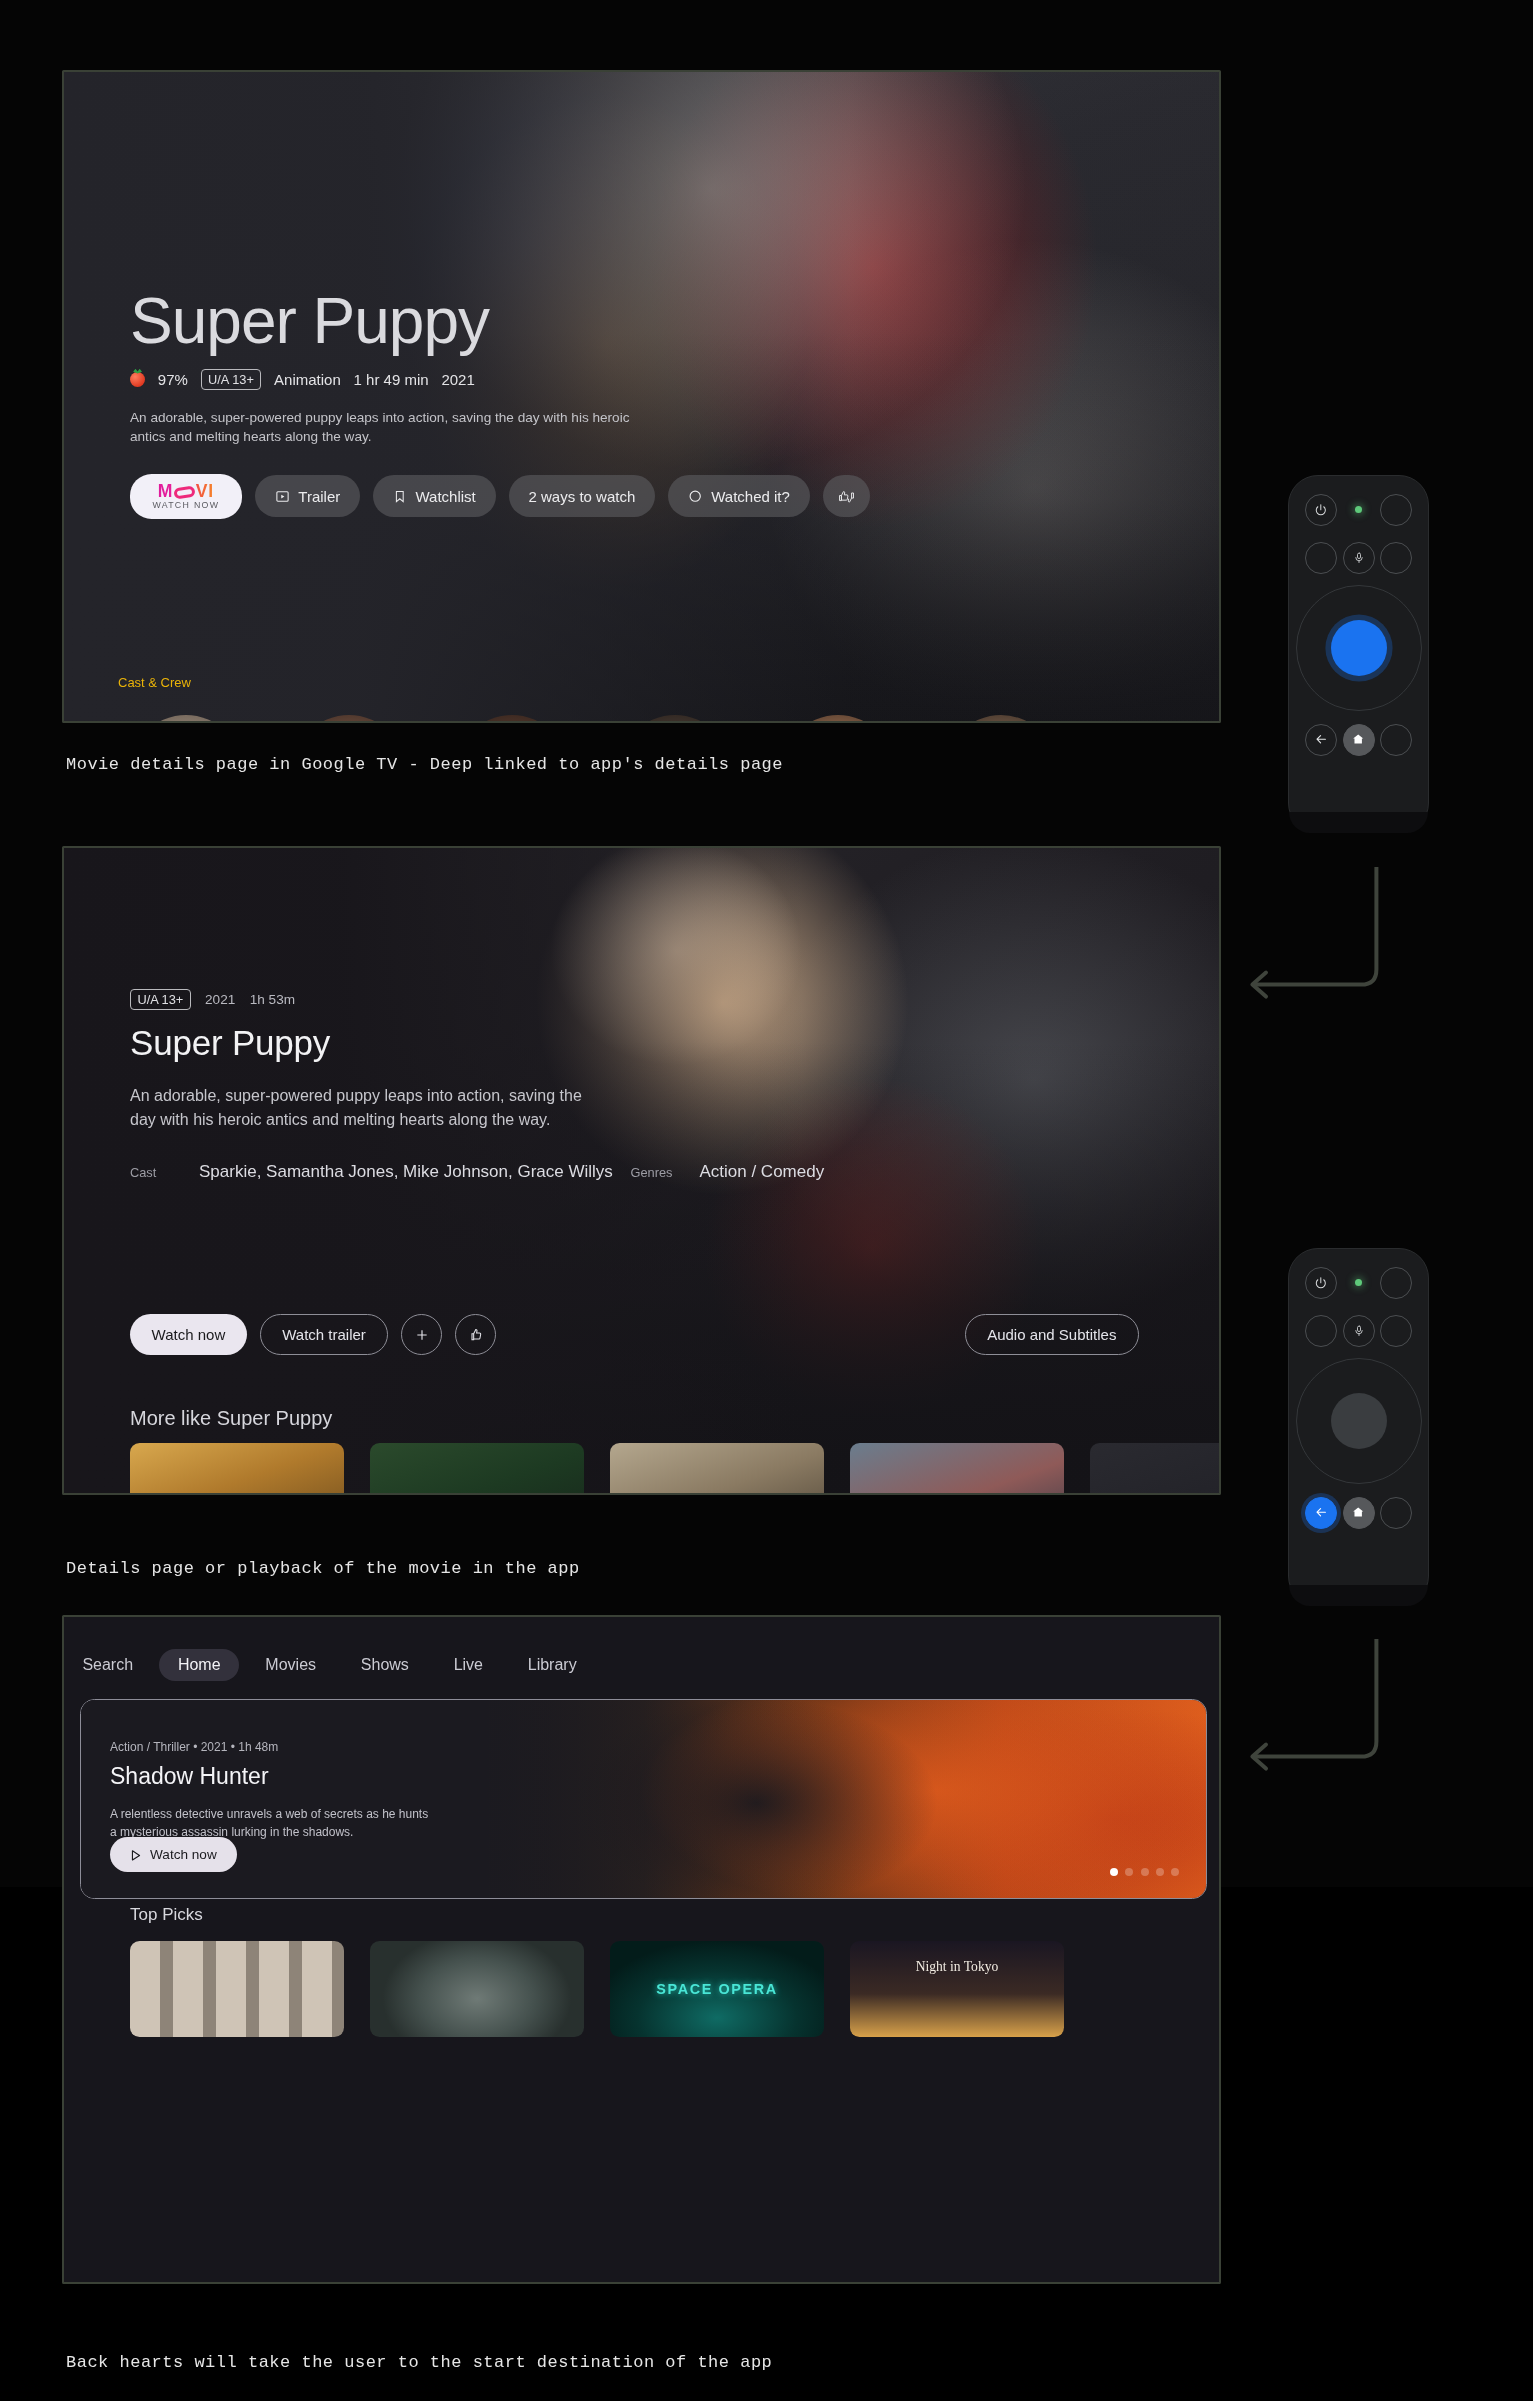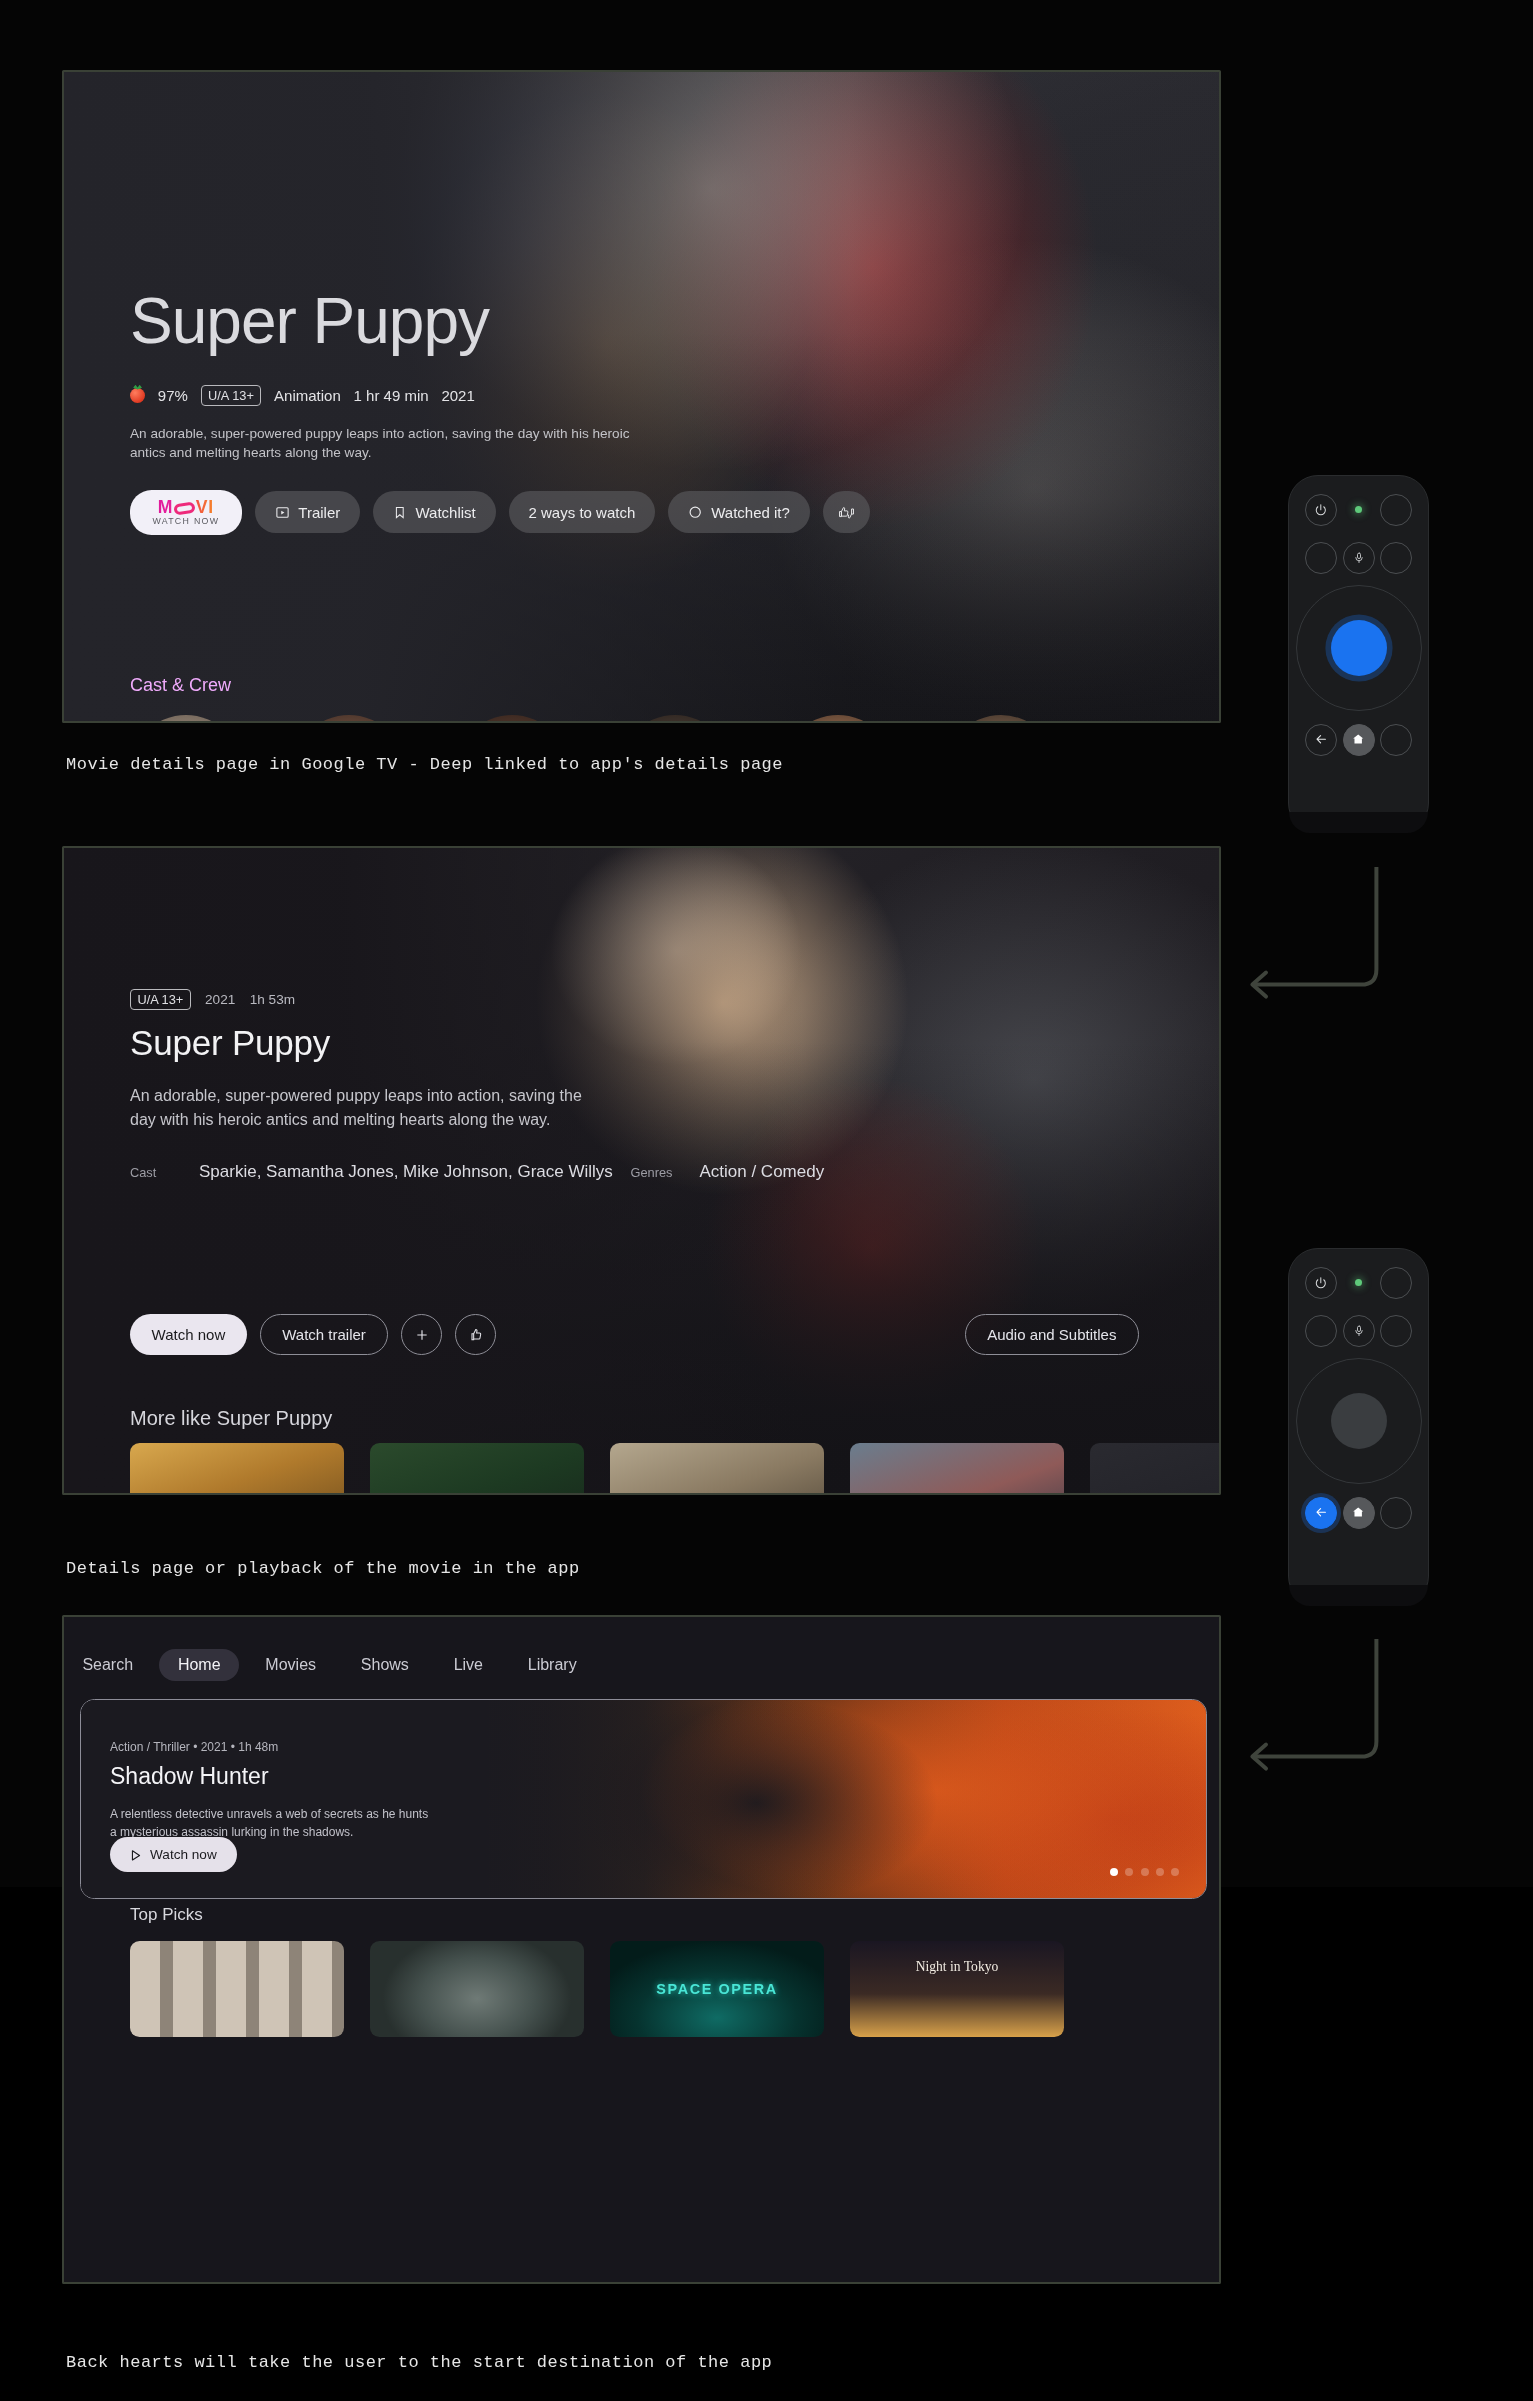--- a/index.html
+++ b/index.html
@@ -76,21 +76,21 @@
     font-size: 64px;
     font-weight: 400;
     color: #dadade;
     letter-spacing: -1px;
     line-height: 1.0;
   }
   .gtv-meta {
     display: flex;
     align-items: center;
     gap: 12.8px;
-    margin-top: 32px;
+    margin-top: 16px;
     font-size: 15px;
     color: #e3e3e6;
   }
   .tomato {
     width: 15px; height: 15px; border-radius: 50%;
     background: radial-gradient(circle at 34% 32%, #ff7d5e, #e03a22 70%);
     position: relative;
     display: inline-block;
   }
   .tomato::before {
@@ -164,24 +164,24 @@
     font-size: 8.8px;
     letter-spacing: 1.3px;
     color: #5b5b61;
     line-height: 1;
   }
   .ic { display: inline-flex; align-items: center; justify-content: center; }
   .ic svg { display: block; }
   .pill.icon-only { padding: 0 14.4px; }
   .gtv-castlabel {
     position: absolute;
-    left: 66px;
+    left: 54px;
     top: 603px;
-    font-size: 18px;
-    color: #f0abfc;
+    font-size: 13px;
+    color: #eab308;
     z-index: 4;
   }
   .cast-row {
     position: absolute;
     left: 66px;
     top: 643px;
     display: flex;
     gap: 51px;
     z-index: 4;
   }

